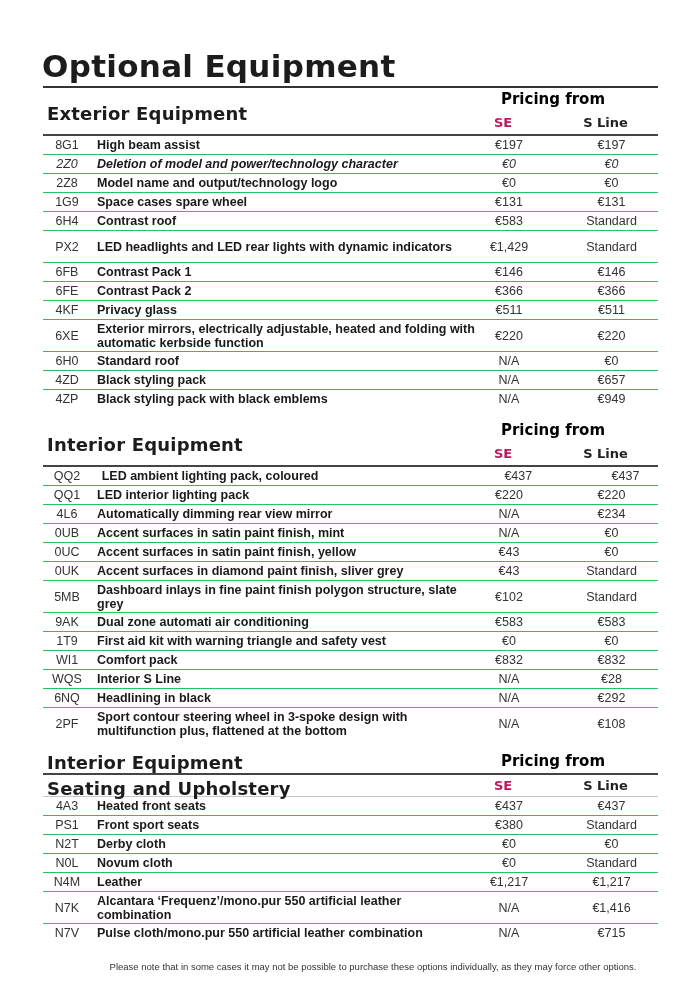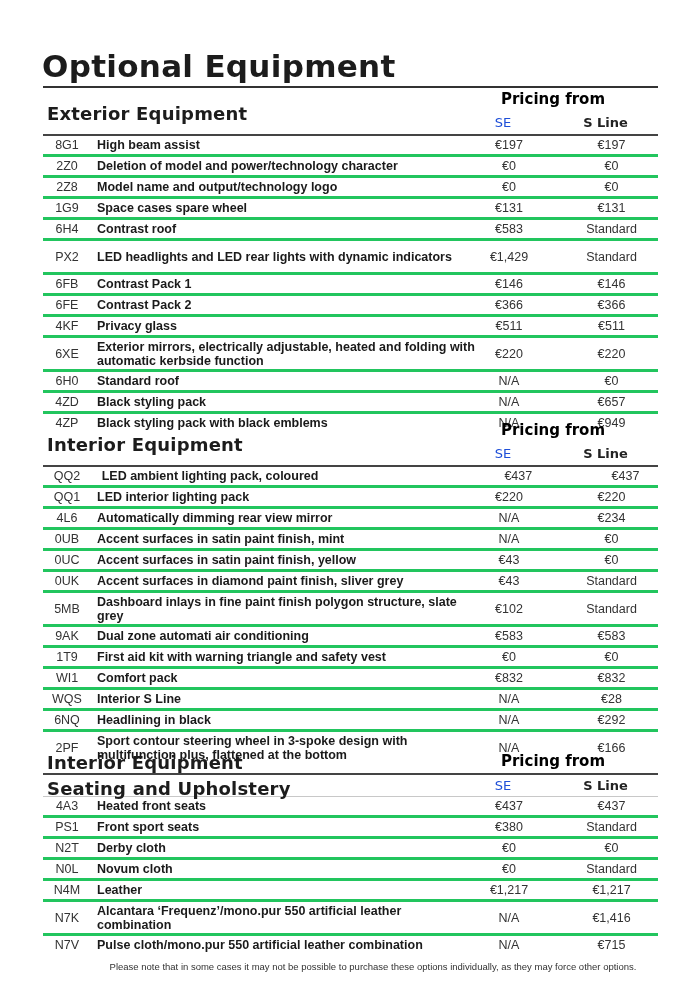--- a/index.html
+++ b/index.html
@@ -10,26 +10,26 @@
     .top-rule { position: absolute; left: 43px; width: 615px; top: 86px; height: 2px; background: #333; }
 
     .section { position: absolute; left: 43px; width: 615px; }
     .sec-head { position: relative; height: 46px; }
     .pricing-from { position: absolute; left: 455px; width: 110px; top: 2px; text-align: center;
                     font-size: 15px; font-weight: bold; color: #000000; white-space: nowrap; }
     .sec-title { position: absolute; left: 4px; top: 15px; font-size: 18px; font-weight: bold; color: #1c1c1c;
                  letter-spacing: 0.2px; white-space: nowrap; }
     .sec-title.small { font-size: 18px; top: 26px; }
     .col-se { position: absolute; left: 430px; width: 60px; top: 27px; text-align: center;
-              font-size: 13px; font-weight: normal; color: #1d4ed8; }
+              font-size: 13px; font-weight: bold; color: #be185d; }
     .col-sline { position: absolute; left: 530px; width: 65px; top: 27px; text-align: center;
                  font-size: 13px; font-weight: bold; color: #222; }
     .head-rule { height: 2px; background: #444; }
 
-    .row { position: relative; display: flex; align-items: center; border-bottom: 3px solid #22c55e;
+    .row { position: relative; display: flex; align-items: center; border-bottom: 1px solid #22c55e;
            font-size: 12px; line-height: 14px; }
     .row.last { border-bottom: none; }
     .row .code { width: 48px; text-align: center; color: #333; font-family: "Liberation Sans", sans-serif;
                  font-size: 12.5px; flex: none; }
     .row .desc { width: 380px; padding-left: 6px; font-weight: bold; color: #1a1a1a; flex: none;
                  font-family: "Liberation Sans", sans-serif; font-size: 12.5px; }
     .row .se { width: 60px; margin-left: 2px; text-align: center; color: #333; flex: none;
                font-family: "Liberation Sans", sans-serif; font-size: 12.5px; }
     .row .sline { width: 65px; margin-left: 40px; text-align: center; color: #333; flex: none;
                   font-family: "Liberation Sans", sans-serif; font-size: 12.5px; }
@@ -51,21 +51,21 @@
     <div class="col-sline">S Line</div>
   </div>
   <div class="head-rule"></div>
   <div class="rows">
       <div class="row" style="height: 18px;">
         <span class="code">8G1</span>
         <span class="desc">High beam assist</span>
         <span class="se">€197</span>
         <span class="sline">€197</span>
       </div>
-      <div class="row" style="height: 18px;">
+      <div class="row" style="height: 18px; font-style: italic;">
         <span class="code">2Z0</span>
         <span class="desc">Deletion of model and power/technology character</span>
         <span class="se">€0</span>
         <span class="sline">€0</span>
       </div>
       <div class="row" style="height: 18px;">
         <span class="code">2Z8</span>
         <span class="desc">Model name and output/technology logo</span>
         <span class="se">€0</span>
         <span class="sline">€0</span>
@@ -211,21 +211,21 @@
       <div class="row" style="height: 18px;">
         <span class="code">6NQ</span>
         <span class="desc">Headlining in black</span>
         <span class="se">N/A</span>
         <span class="sline">€292</span>
       </div>
       <div class="row last" style="height: 31px;">
         <span class="code">2PF</span>
         <span class="desc">Sport contour steering wheel in 3-spoke design with multifunction plus, flattened at the bottom</span>
         <span class="se">N/A</span>
-        <span class="sline">€166</span>
+        <span class="sline">€108</span>
       </div>
     </div>
 </div>
 
 <div class="section" style="top:752px;">
   <div style="position:relative;height:21px;">
     <div class="sec-title" style="top:0;">Interior Equipment</div>
     <div class="pricing-from" style="top:0;">Pricing from</div>
   </div>
   <div class="head-rule"></div>

